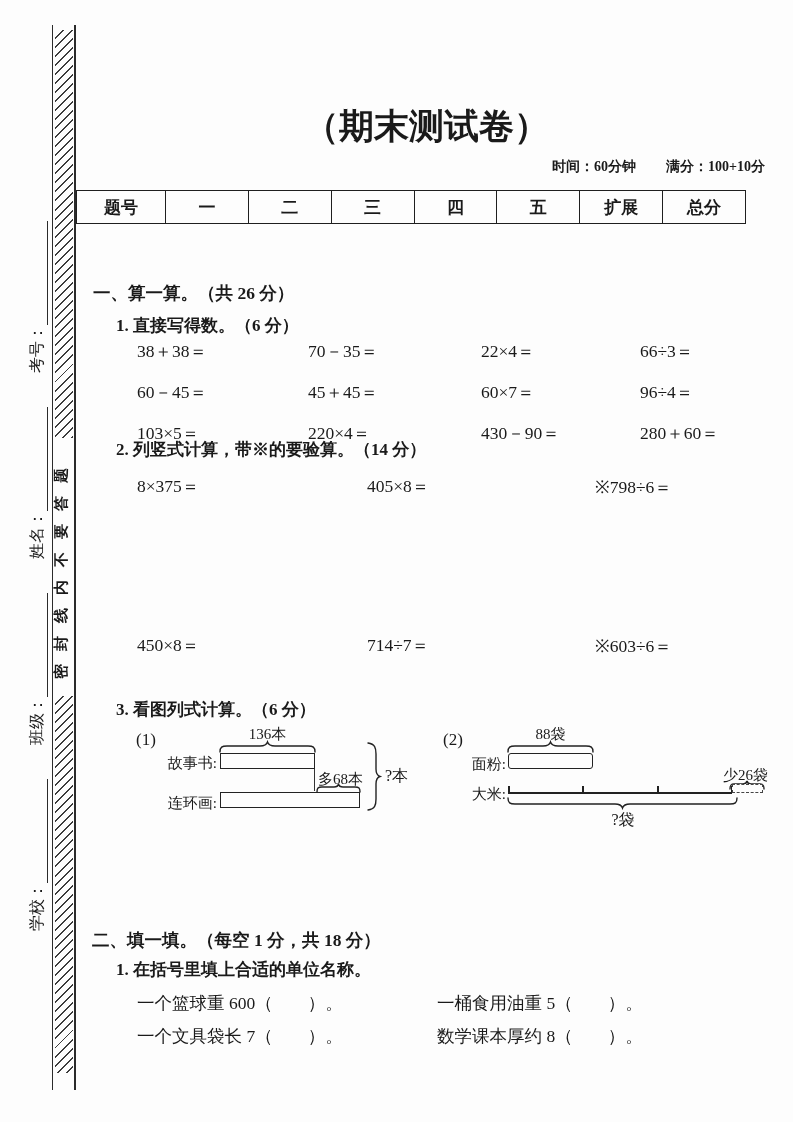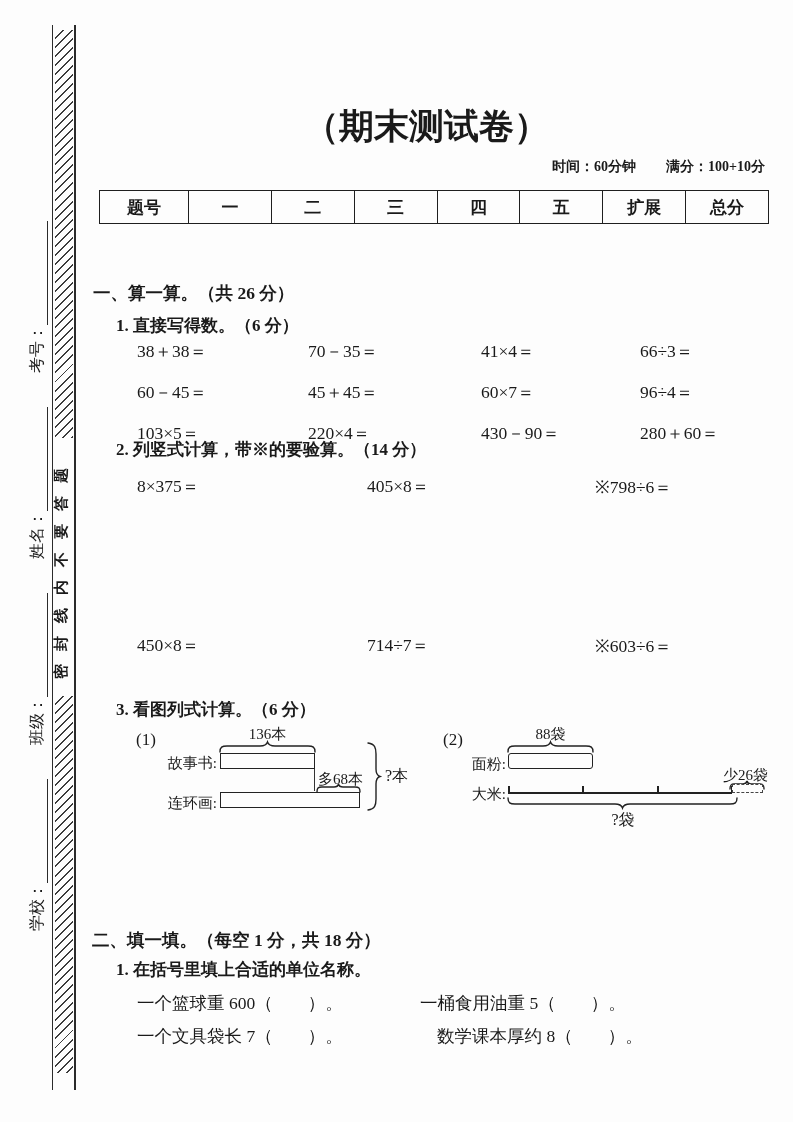--- a/index.html
+++ b/index.html
@@ -35,21 +35,21 @@
   .student-info .field { display:flex; align-items:flex-end; }
   .student-info .blank { display:inline-block; width:104px; height:15px; border-bottom:1.5px solid #2b2b2b; }
 
   
   .title    { left:88px; top:36px; width:677px; text-align:center; font-size:44px; font-weight:bold; letter-spacing:0.5px; white-space:nowrap; }
   .subtitle { left:88px; top:103px; width:677px; text-align:center; font-size:35px; font-weight:bold; }
   .info-line { left:88px; top:158px; width:677px; text-align:right; font-size:14px; font-weight:bold; }
   .info-line span + span { margin-left:30px; }
 
   
-  .score-table { position:absolute; left:99px; top:190px; width:670px; border-collapse:collapse; table-layout:fixed; }
+  .score-table { position:absolute; left:76px; top:190px; width:670px; border-collapse:collapse; table-layout:fixed; }
   .score-table td {
     border:1.5px solid #1f1f1f; text-align:center; vertical-align:middle;
     font-size:17px; font-weight:bold; padding:0;
   }
   .score-table tr:first-child td { height:37px; }
   .score-table tr:last-child  td { height:33px; }
   .score-table td:first-child { width:89px; }
 
   
   .h-sec { font-size:17.5px; font-weight:bold; white-space:nowrap; }
@@ -125,21 +125,21 @@
     </tr>
   </tbody>
     </table>
 
   <div class="abs h-sec" style="left:93px; top:281px;">一、算一算。（共 26 分）</div>
   <div class="abs h-q" style="left:116px; top:314px;">1. 直接写得数。（6 分）</div>
 
   <div class="q1-grid">
     <span class="expr">38＋38＝</span>
     <span class="expr">70－35＝</span>
-    <span class="expr">41×4＝</span>
+    <span class="expr">22×4＝</span>
     <span class="expr">66÷3＝</span>
     <span class="expr">60－45＝</span>
     <span class="expr">45＋45＝</span>
     <span class="expr">60×7＝</span>
     <span class="expr">96÷4＝</span>
     <span class="expr">103×5＝</span>
     <span class="expr">220×4＝</span>
     <span class="expr">430－90＝</span>
     <span class="expr">280＋60＝</span>
   </div>
@@ -196,18 +196,18 @@
     <div class="dash-box" style="left:297px; top:62px; width:31px; height:9px;"></div>
     <svg class="brace" style="left:73px; top:76px;" width="229" height="10">
       <path d="M0,0 C0,5 2,6 7,6 L107,6 C111,6 113.5,7 114.5,10 C115.5,7 118,6 122,6 L222,6 C227,6 229,5 229,0"></path>
     </svg>
     <div class="dlabel center" style="left:138px; top:88px; width:100px; font-size:16px;">?袋</div>
   </div>
 
   <div class="abs h-sec" style="left:92px; top:928px;">二、填一填。（每空 1 分，共 18 分）</div>
   <div class="abs h-q" style="left:116px; top:958px;">1. 在括号里填上合适的单位名称。</div>
   <span class="abs expr" style="left:137px; top:991px;">一个篮球重 600（　　）。</span>
-  <span class="abs expr" style="left:420px; top:991px;">一桶食用油重 5（　　）。</span>
+  <span class="abs expr" style="left:437px; top:991px;">一桶食用油重 5（　　）。</span>
   <span class="abs expr" style="left:137px; top:1024px;">一个文具袋长 7（　　）。</span>
   <span class="abs expr" style="left:437px; top:1024px;">数学课本厚约 8（　　）。</span>
 
 
 </div>
 
 </body></html>

